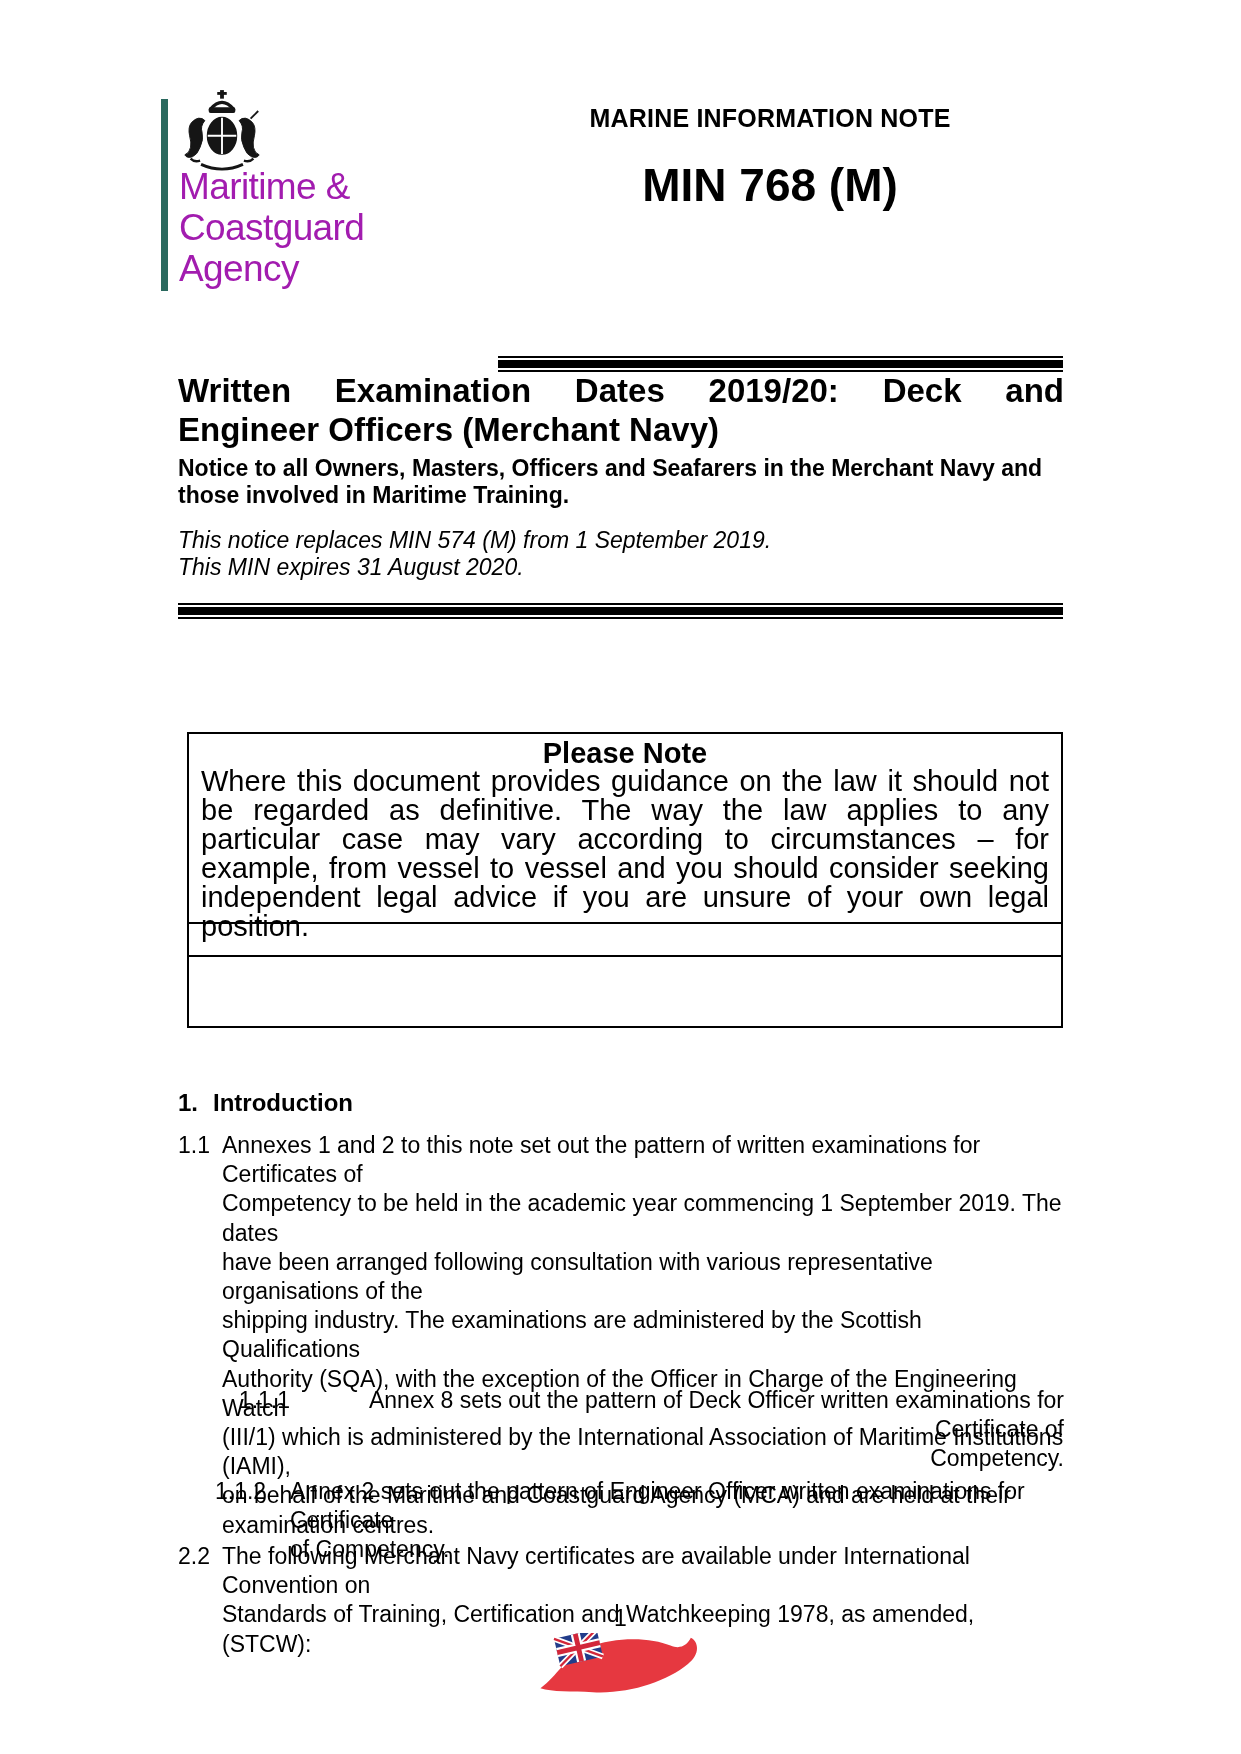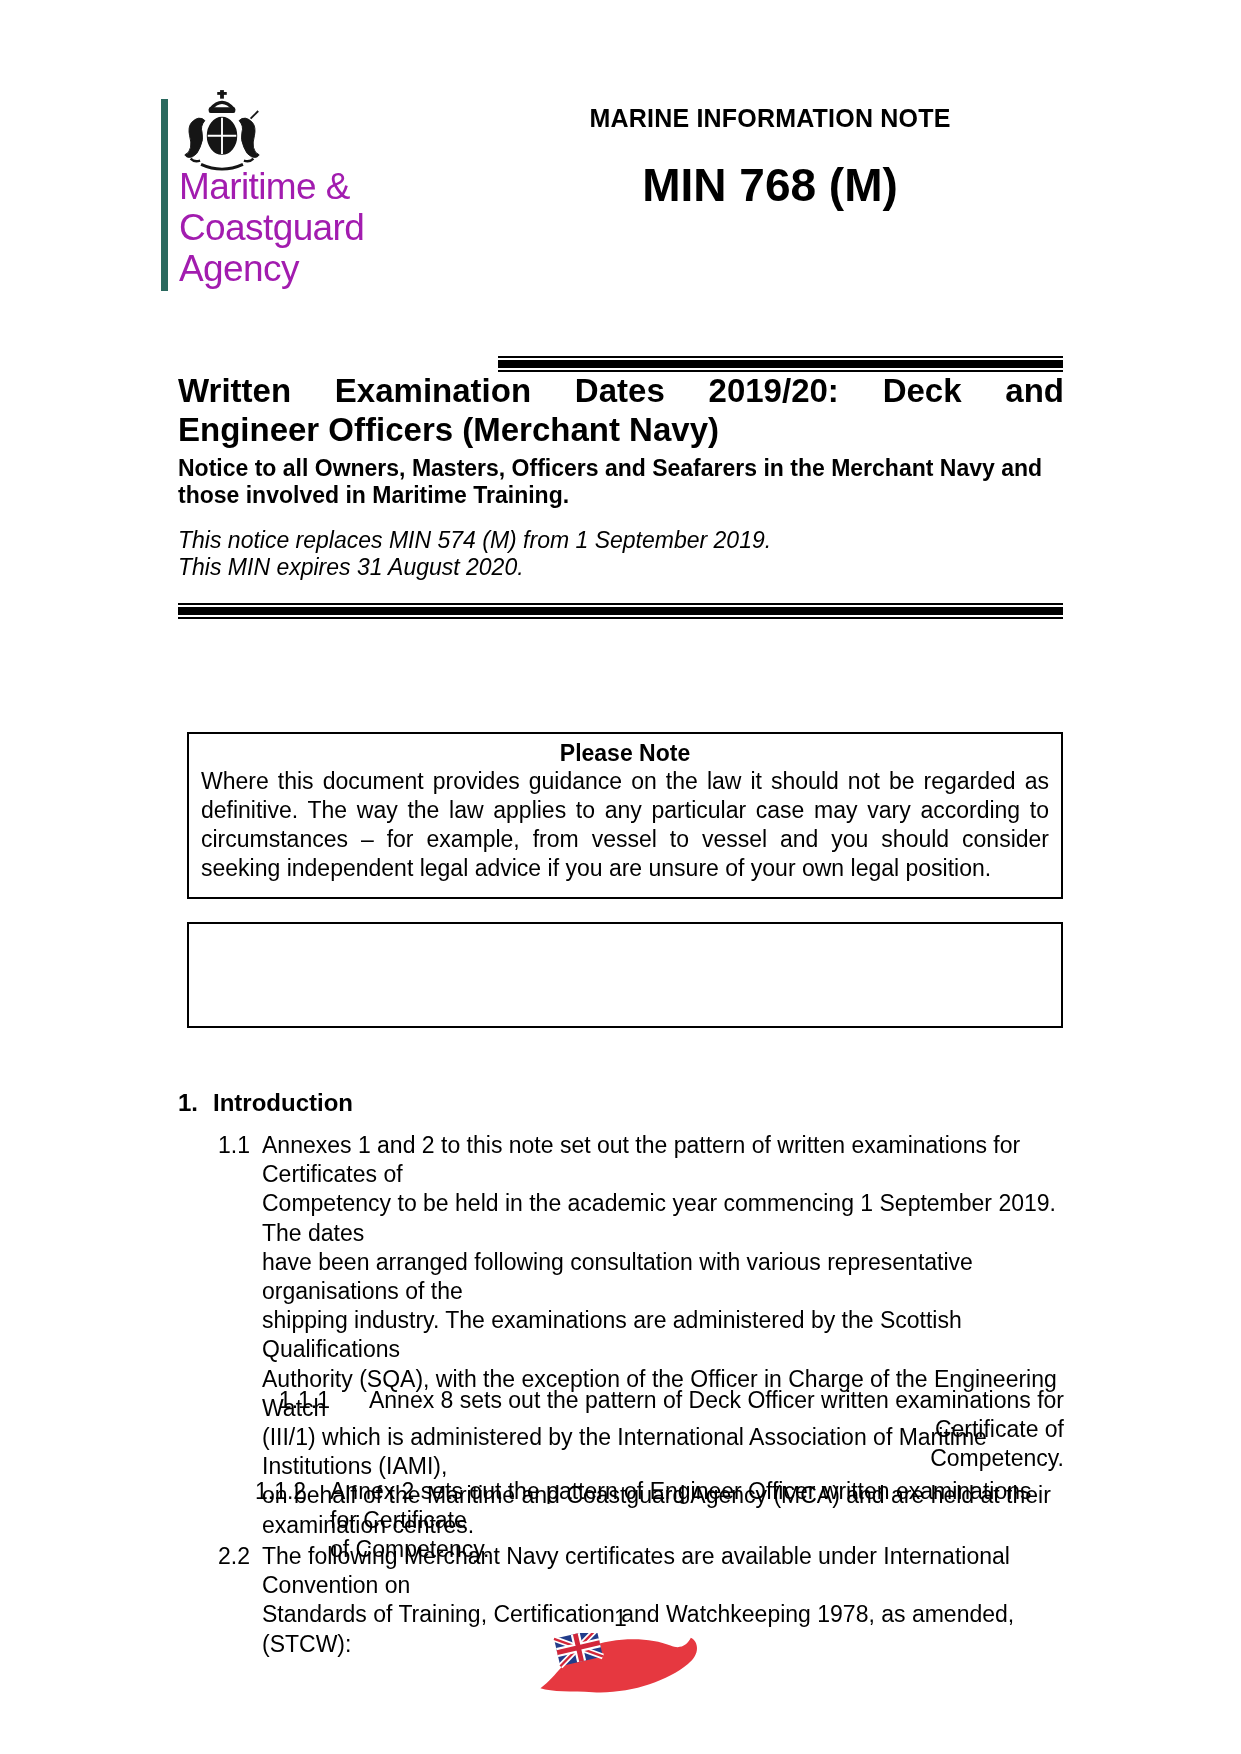--- a/index.html
+++ b/index.html
@@ -29,32 +29,32 @@
 
   
   .title { left:178px; top:371px; width:886px; font-size:33px; font-weight:bold; line-height:39px; }
   .title .l1 { text-align:justify; text-align-last:justify; }
   .notice { left:178px; top:455px; width:886px; font-size:23px; font-weight:bold; line-height:27px; }
   .validity { left:178px; top:527px; width:886px; font-size:23px; font-style:italic; line-height:27px; }
 
   
   .note-box {
     border:2px solid #000; left:187px; width:876px; box-sizing:border-box;
-    padding:5px 12px 14px 12px; font-size:23px; line-height:29px;
+    padding:5px 12px 14px 12px; font-size:29px; line-height:29px;
   }
   .note-box .box-title { text-align:center; font-weight:bold; line-height:28px; }
   .please-note { top:732px; min-height:161px; }
   .please-note .box-body { text-align:justify; }
   .summary { top:922px; min-height:106px; }
 
   
   .section-heading { left:178px; top:1089px; font-size:24px; font-weight:bold; display:flex; }
   .section-heading .num { width:35px; }
   .para { display:flex; font-size:23px; line-height:29.2px; }
-  .para .num { flex:0 0 auto;margin-left:40px; }
+  .para .num { flex:0 0 auto; }
   .para .txt { white-space:pre-line; }
   .p11   { left:178px; top:1131px; width:886px; } .p11 .num   { width:44px; }
   .p111  { left:215px; top:1386px; width:849px;text-align:right; } .p111 .num  { width:75px; }
   .p112  { left:215px; top:1477px; width:849px; } .p112 .num  { width:75px; }
   .p12   { left:178px; top:1542px; width:886px; } .p12 .num   { width:44px; }
 
   
   .page-number { left:0; top:1605px; width:1241px; text-align:center; font-size:23px; }
   .flag { left:532px; top:1633px; }
 </style>

